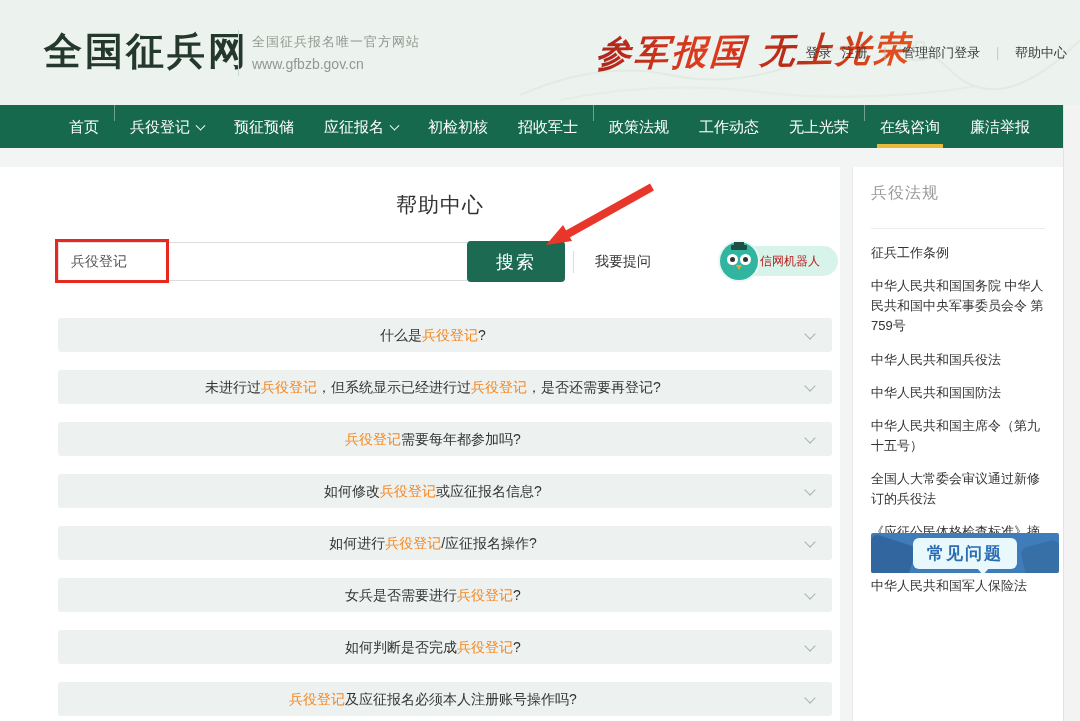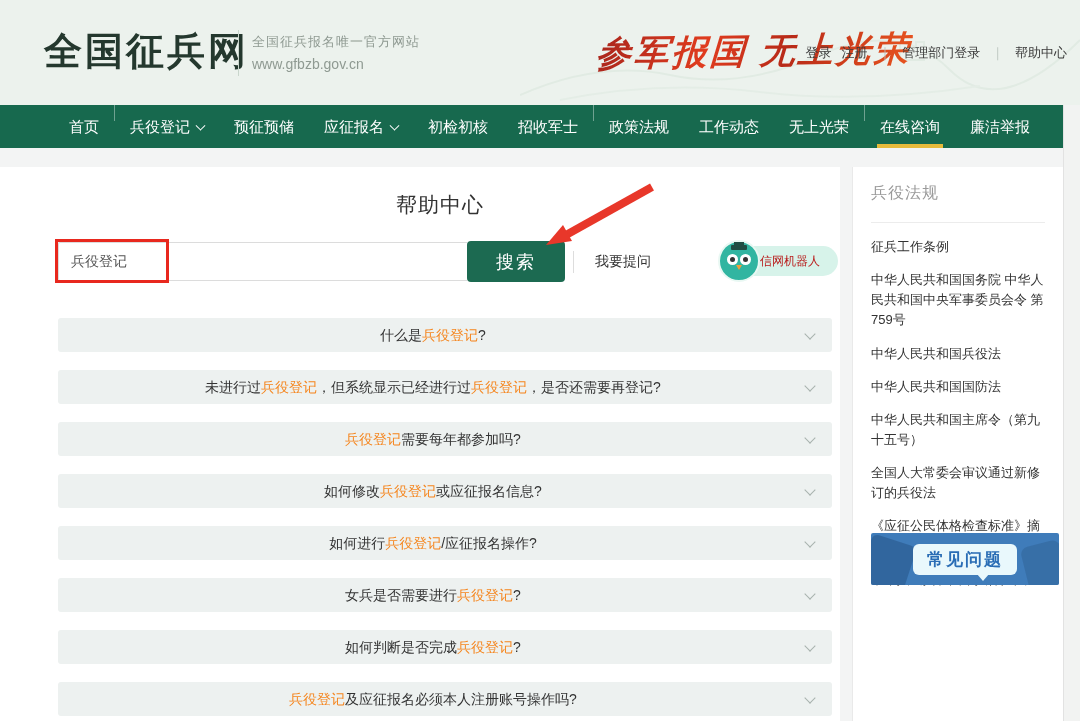--- a/index.html
+++ b/index.html
@@ -70,25 +70,25 @@
 
   .faq-list { position:absolute; left:18px; top:151px; width:774px; }
   .faq-item { position:relative; height:34px; line-height:34px; background:#edf1f0; border-radius:3px;
     margin-bottom:18px; padding:0 40px 8px 16px; font-size:14px; color:#333; cursor:pointer; white-space:nowrap; overflow:hidden;text-align:center; }
   .faq-item .hl { color:#f5861f; }
   .faq-chev { position:absolute; right:18px; top:12px; width:8px; height:8px;
     border-right:1.5px solid #a8b2ae; border-bottom:1.5px solid #a8b2ae; transform:rotate(45deg); }
 
   
   .sidebar { position:absolute; left:852px; top:167px; width:211px; bottom:0; background:#fff; border-left:1px solid #e9e9e9; }
-  .sidebar-heading { margin:16px 18px 0 18px; padding-bottom:18px; border-bottom:1px solid #ececec;
+  .sidebar-heading { margin:16px 18px 0 18px; padding-bottom:24px; border-bottom:1px solid #ececec;
     font-size:16px; color:#9a9a9a; letter-spacing:1px; }
   .sidebar-links { padding:14px 18px 0 18px; }
   .sidebar-link { font-size:13px; color:#333; line-height:1.55; margin-bottom:13px; cursor:pointer; }
-  .sidebar-banner { position:absolute; left:18px; top:366px; width:188px; height:52px; background:#3f7cba;
+  .sidebar-banner { position:absolute; left:18px; top:366px; width:188px; height:40px; background:#3f7cba;
     border-radius:2px; cursor:pointer; overflow:hidden; display:flex; align-items:center; justify-content:center; }
   .banner-shape1 { position:absolute; left:-8px; top:6px; width:46px; height:60px; background:#2e5f94; opacity:.75;
     transform:rotate(18deg); border-radius:6px; }
   .banner-shape2 { position:absolute; right:-6px; top:10px; width:40px; height:50px; background:#35699f; opacity:.7;
     transform:rotate(-14deg); border-radius:8px; }
   .banner-bubble { position:relative; background:#e9f8fc; border-radius:6px; padding:4px 14px; font-size:17px;
     font-weight:bold; color:#2a6db5; letter-spacing:2px; }
   .banner-bubble::after { content:""; position:absolute; left:62%; bottom:-6px; width:0; height:0;
     border-left:6px solid transparent; border-right:6px solid transparent; border-top:7px solid #e9f8fc; }
 </style>

